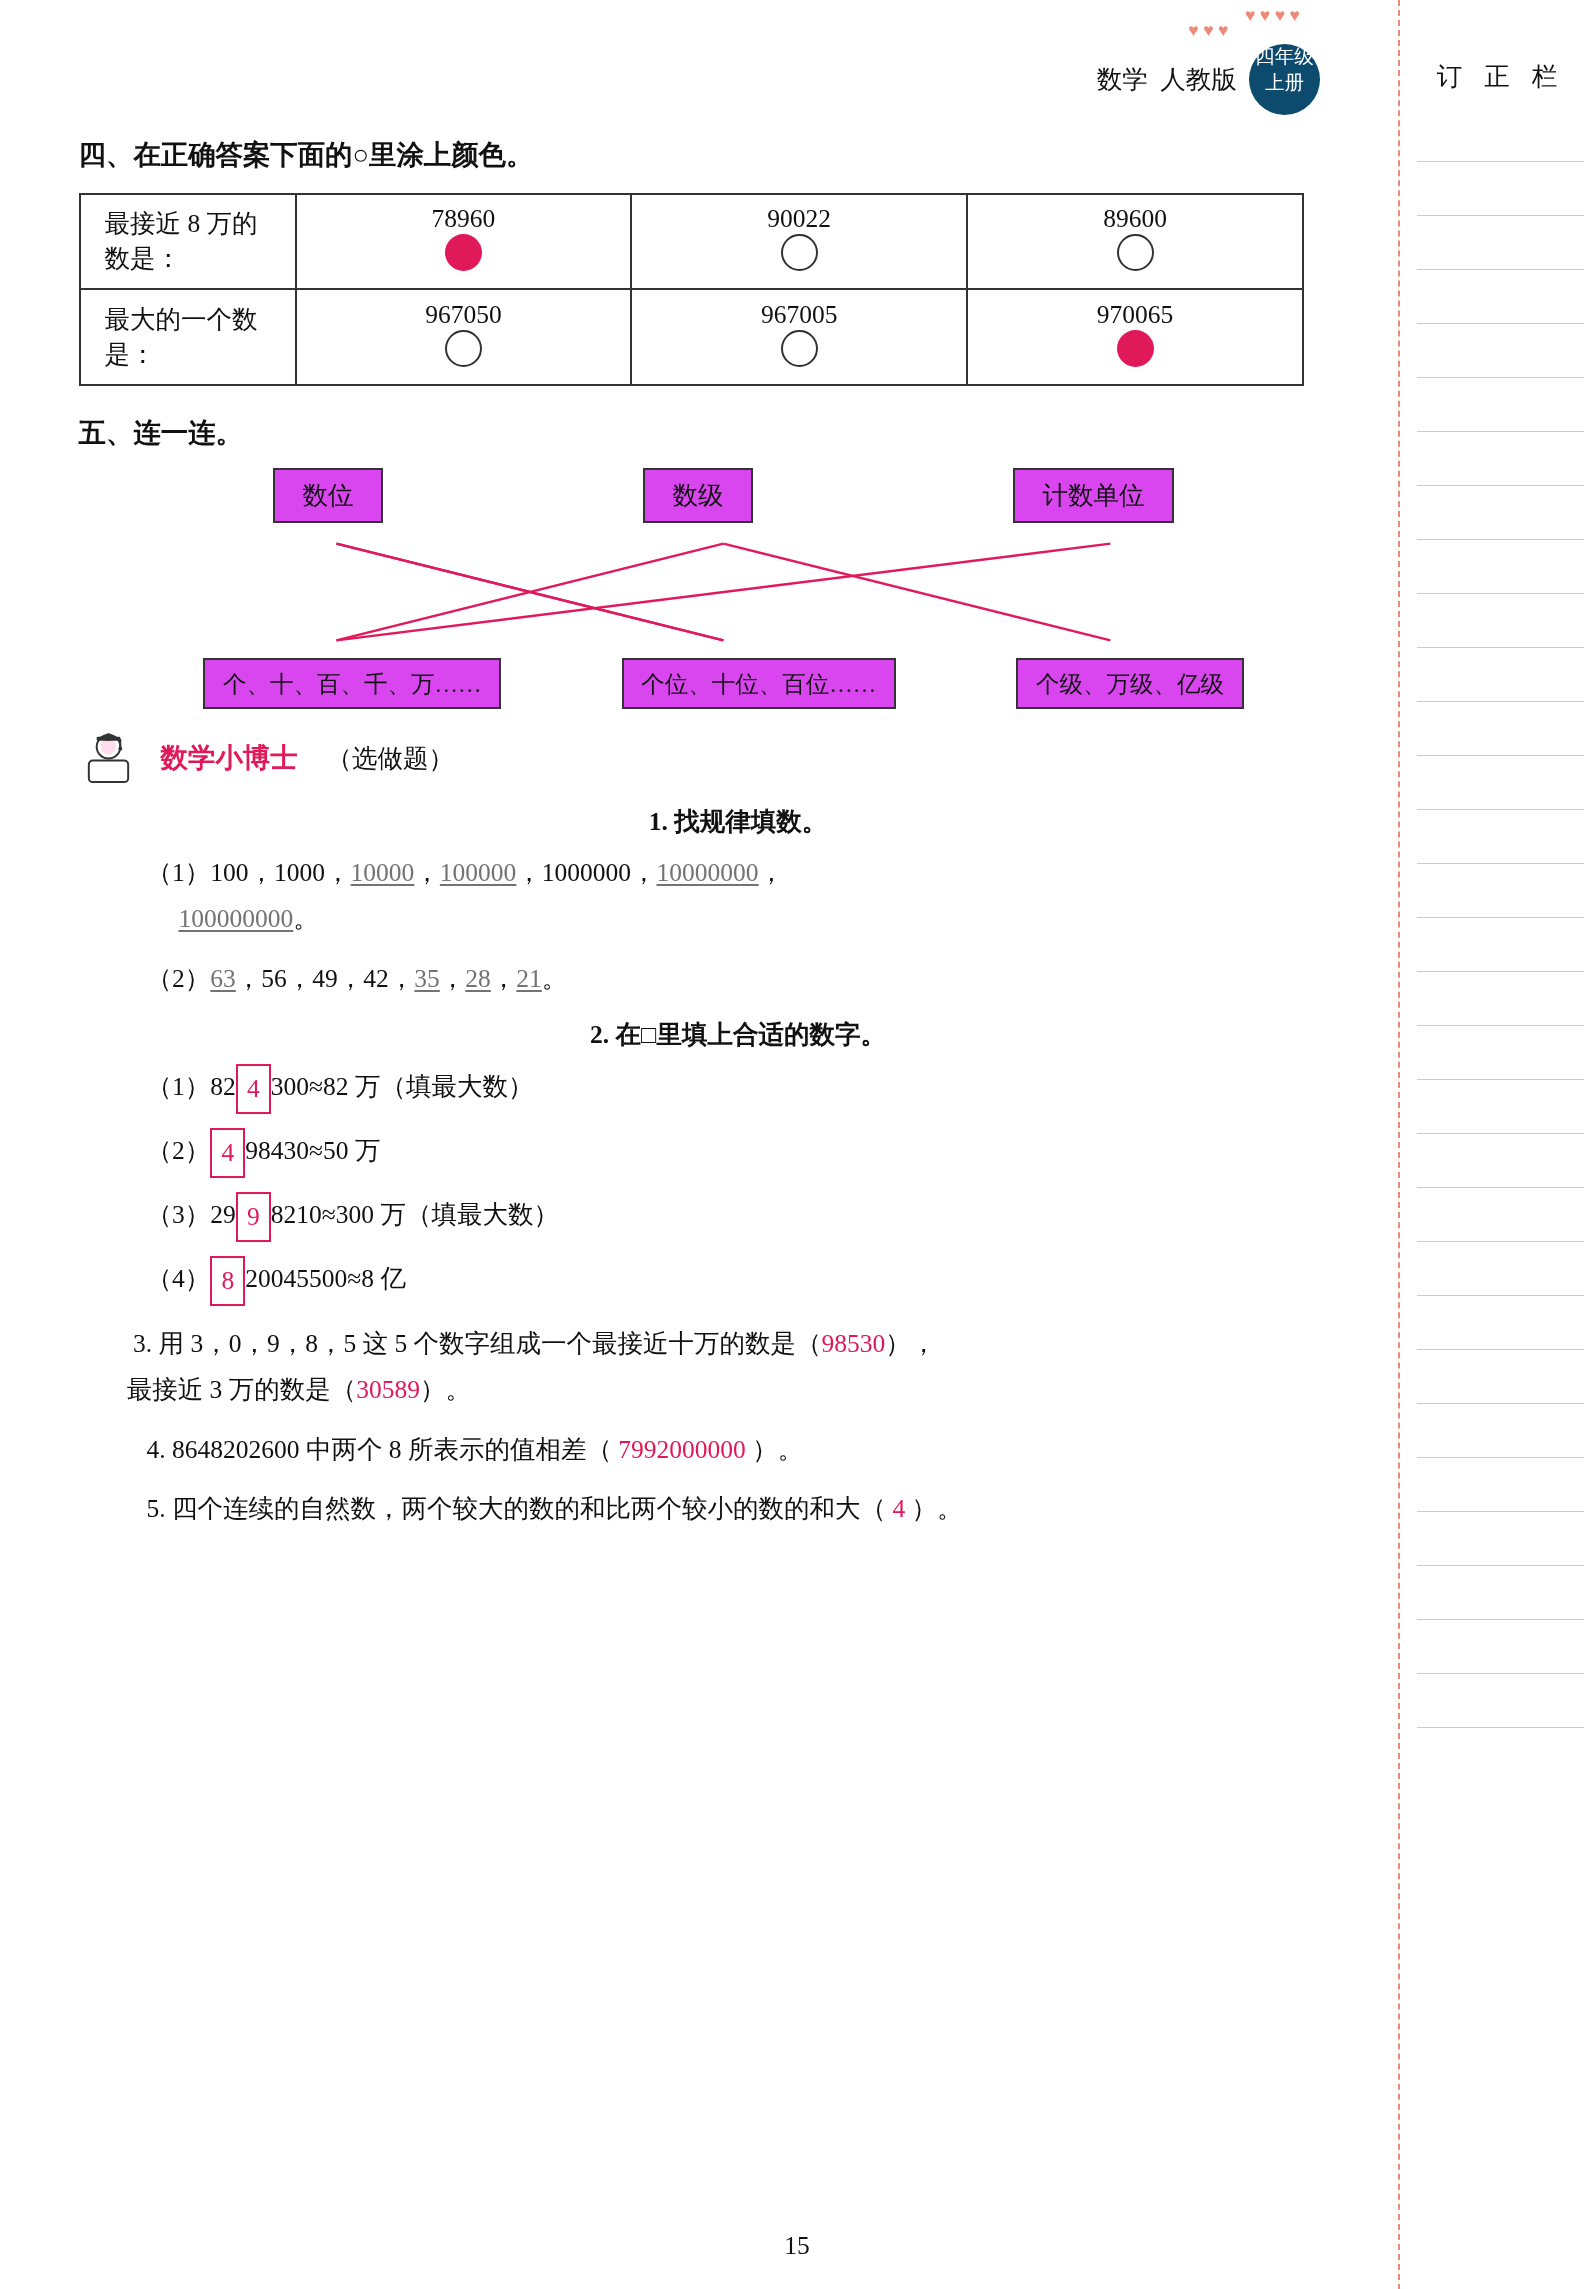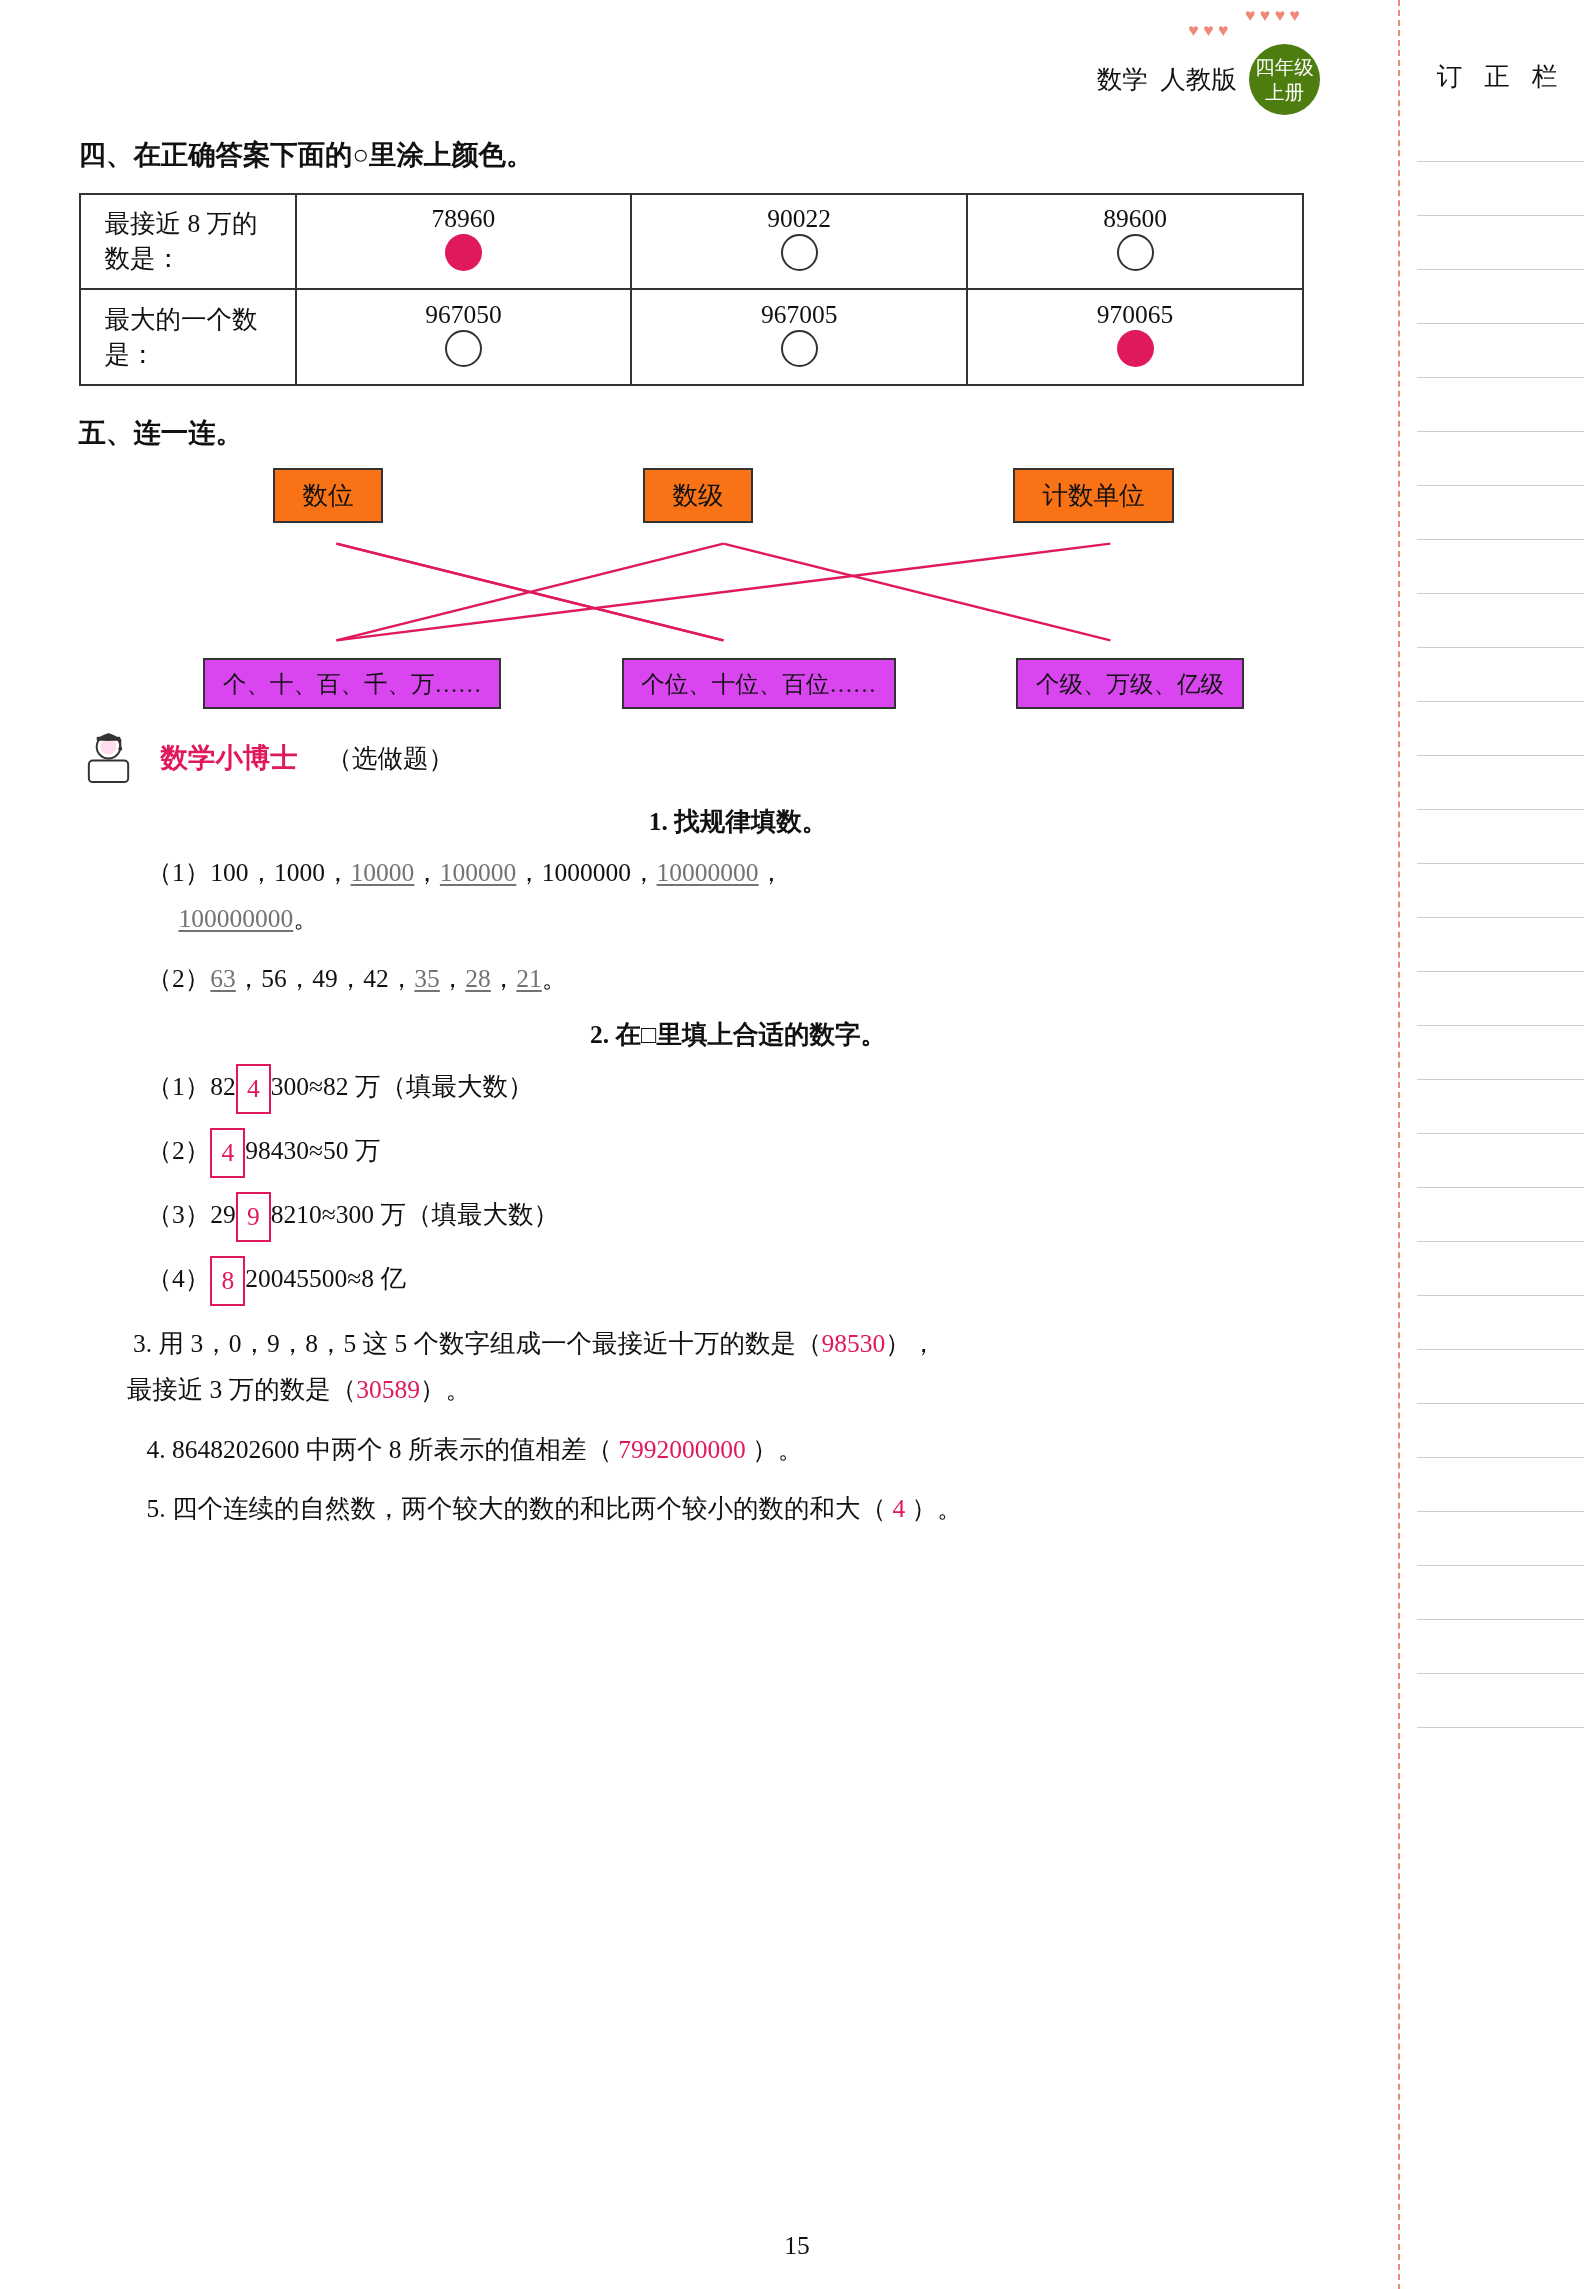--- a/index.html
+++ b/index.html
@@ -43,29 +43,28 @@
     }
 
     .subject-line {
       display: flex;
       align-items: center;
       gap: 3px;
       font-size: 25.5px;
     }
 
     .grade-badge {
-      background: #4d7c0f;
+      background: #0c4a6e;
       color: #fff;
       border-radius: 50%;
       width: 71px;
       height: 71px;
       display: flex;
       flex-direction: column;
       align-items: center;
-      justify-content: center;
       font-size: 19.6px;
       line-height: 1.3;
       border: none;
     }
 
     .grade-badge span { display: block; text-align: center; }
 
     
     .correction-column {
       position: absolute;
@@ -162,21 +161,21 @@
       justify-content: space-around;
       align-items: center;
       width: 90%;
       margin: 0 auto 9.8px;
     }
 
     .connect-box {
       border: 2px solid #333;
       padding: 7.8px 27.4px;
       font-size: 25.5px;
-      background: #f97316;
+      background: #d946ef;
     }
 
     .connect-svg-area {
       width: 90%;
       margin: 0 auto;
       position: relative;
     }
 
     .connect-boxes-bottom {
       display: flex;

